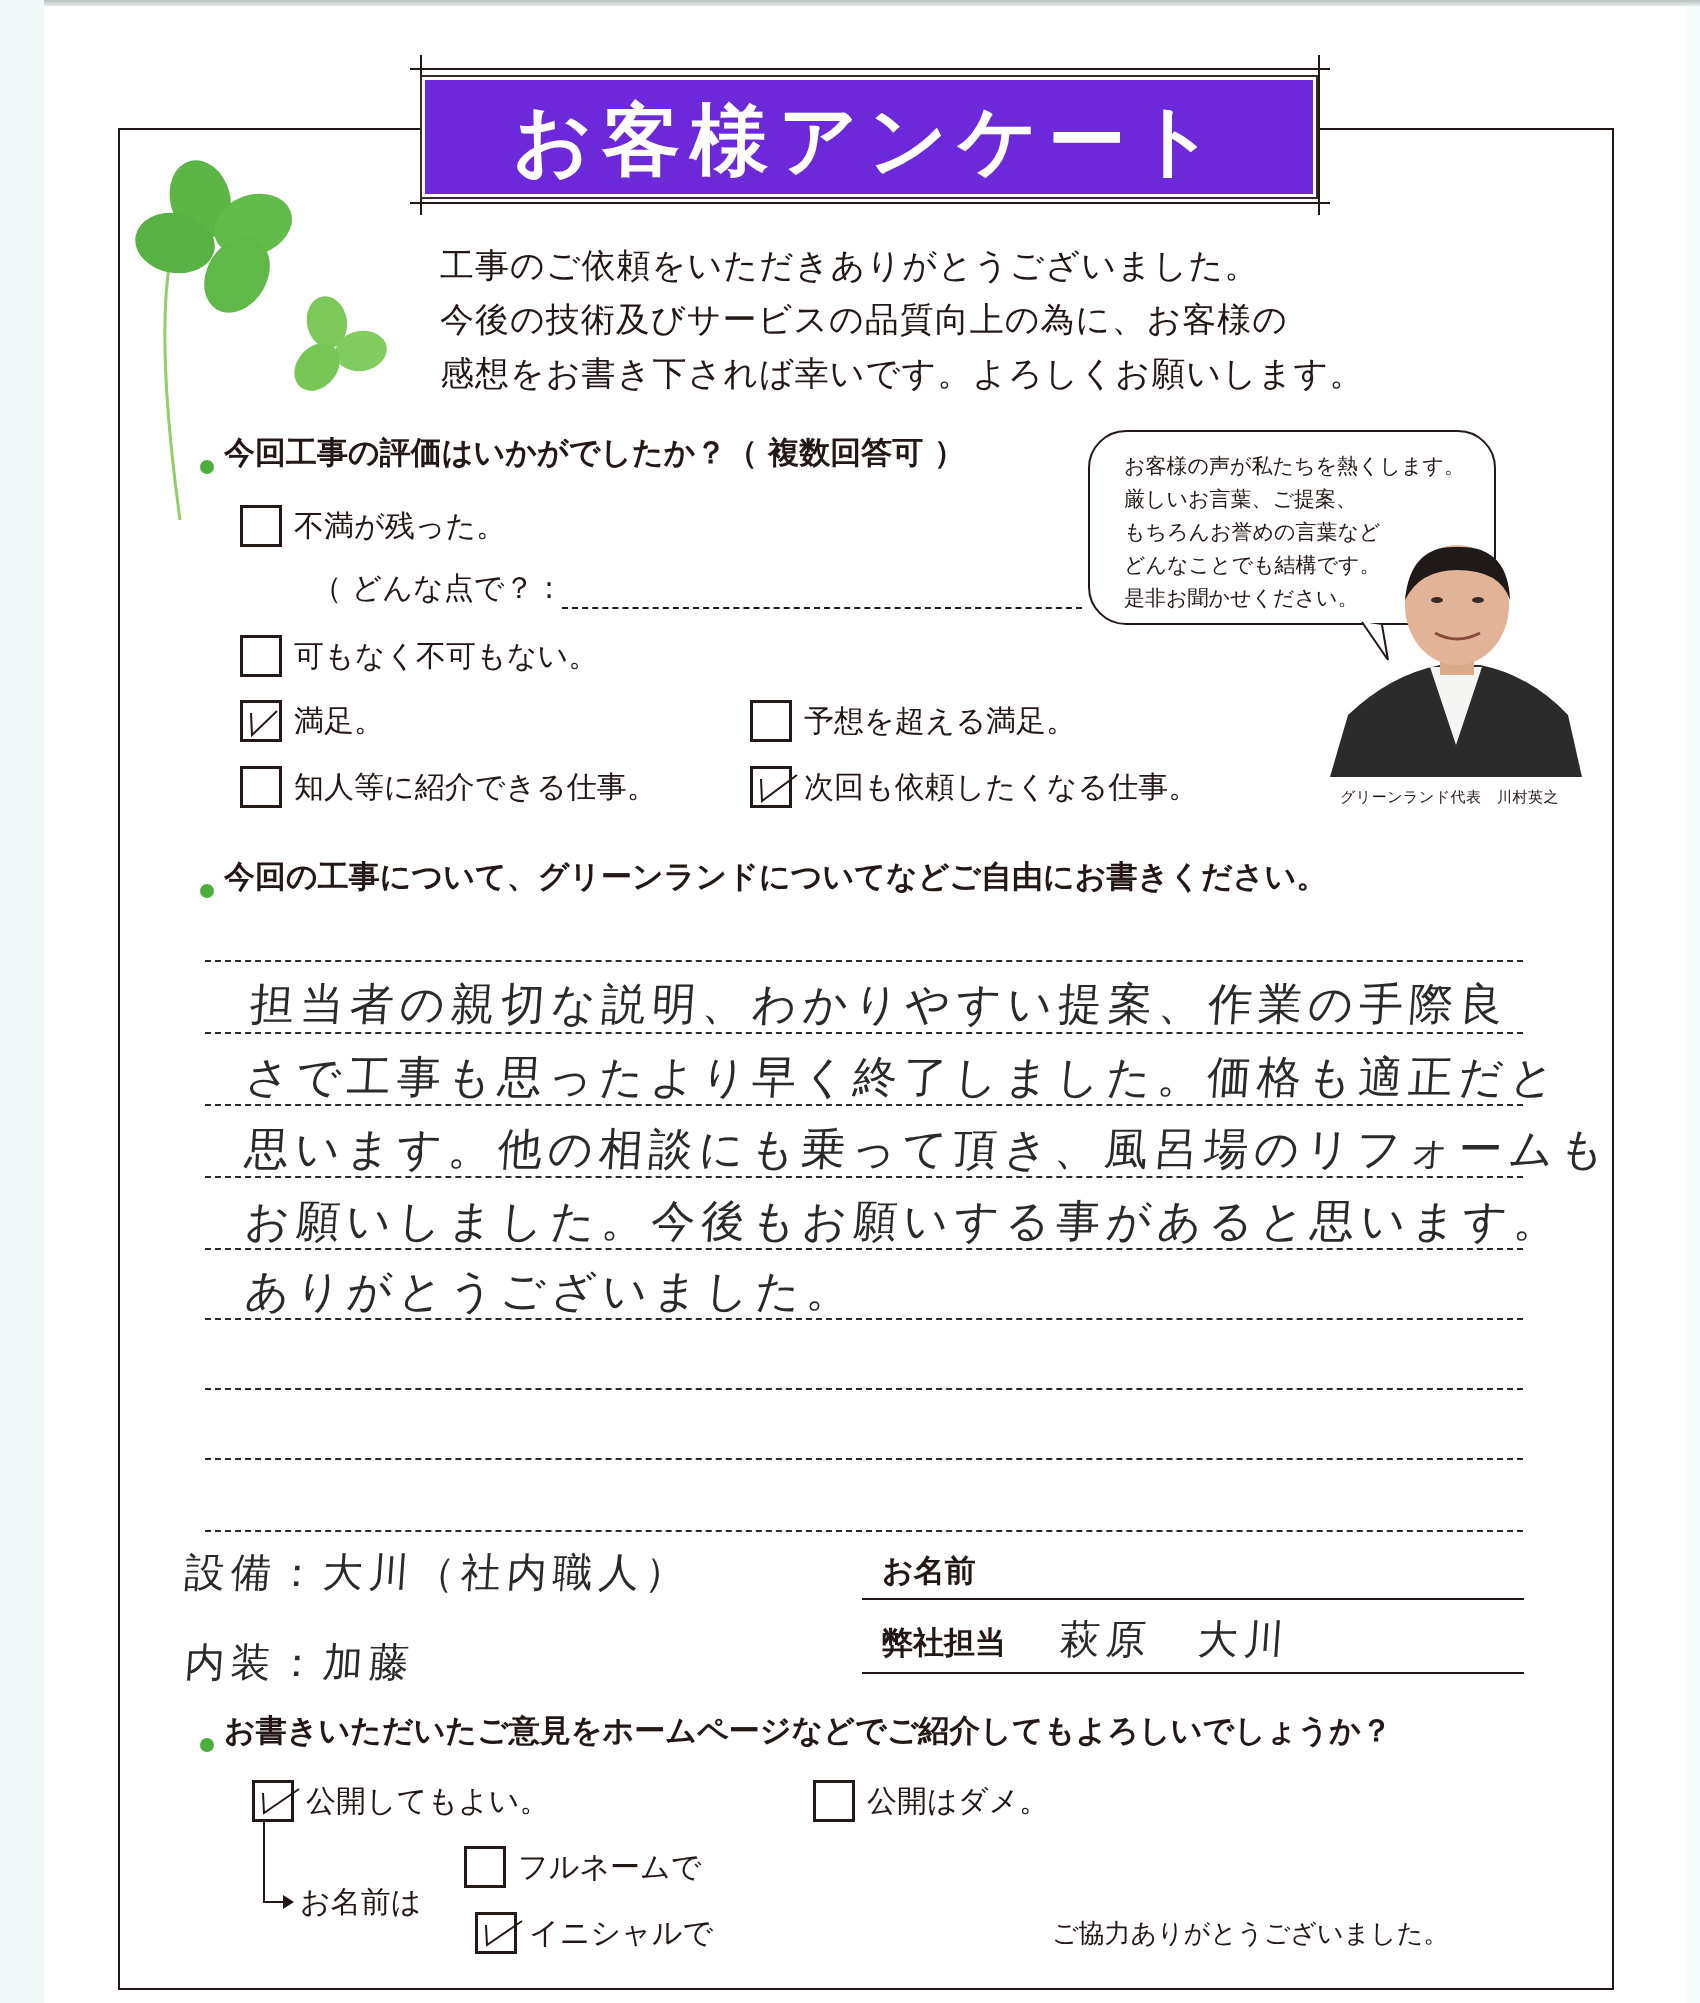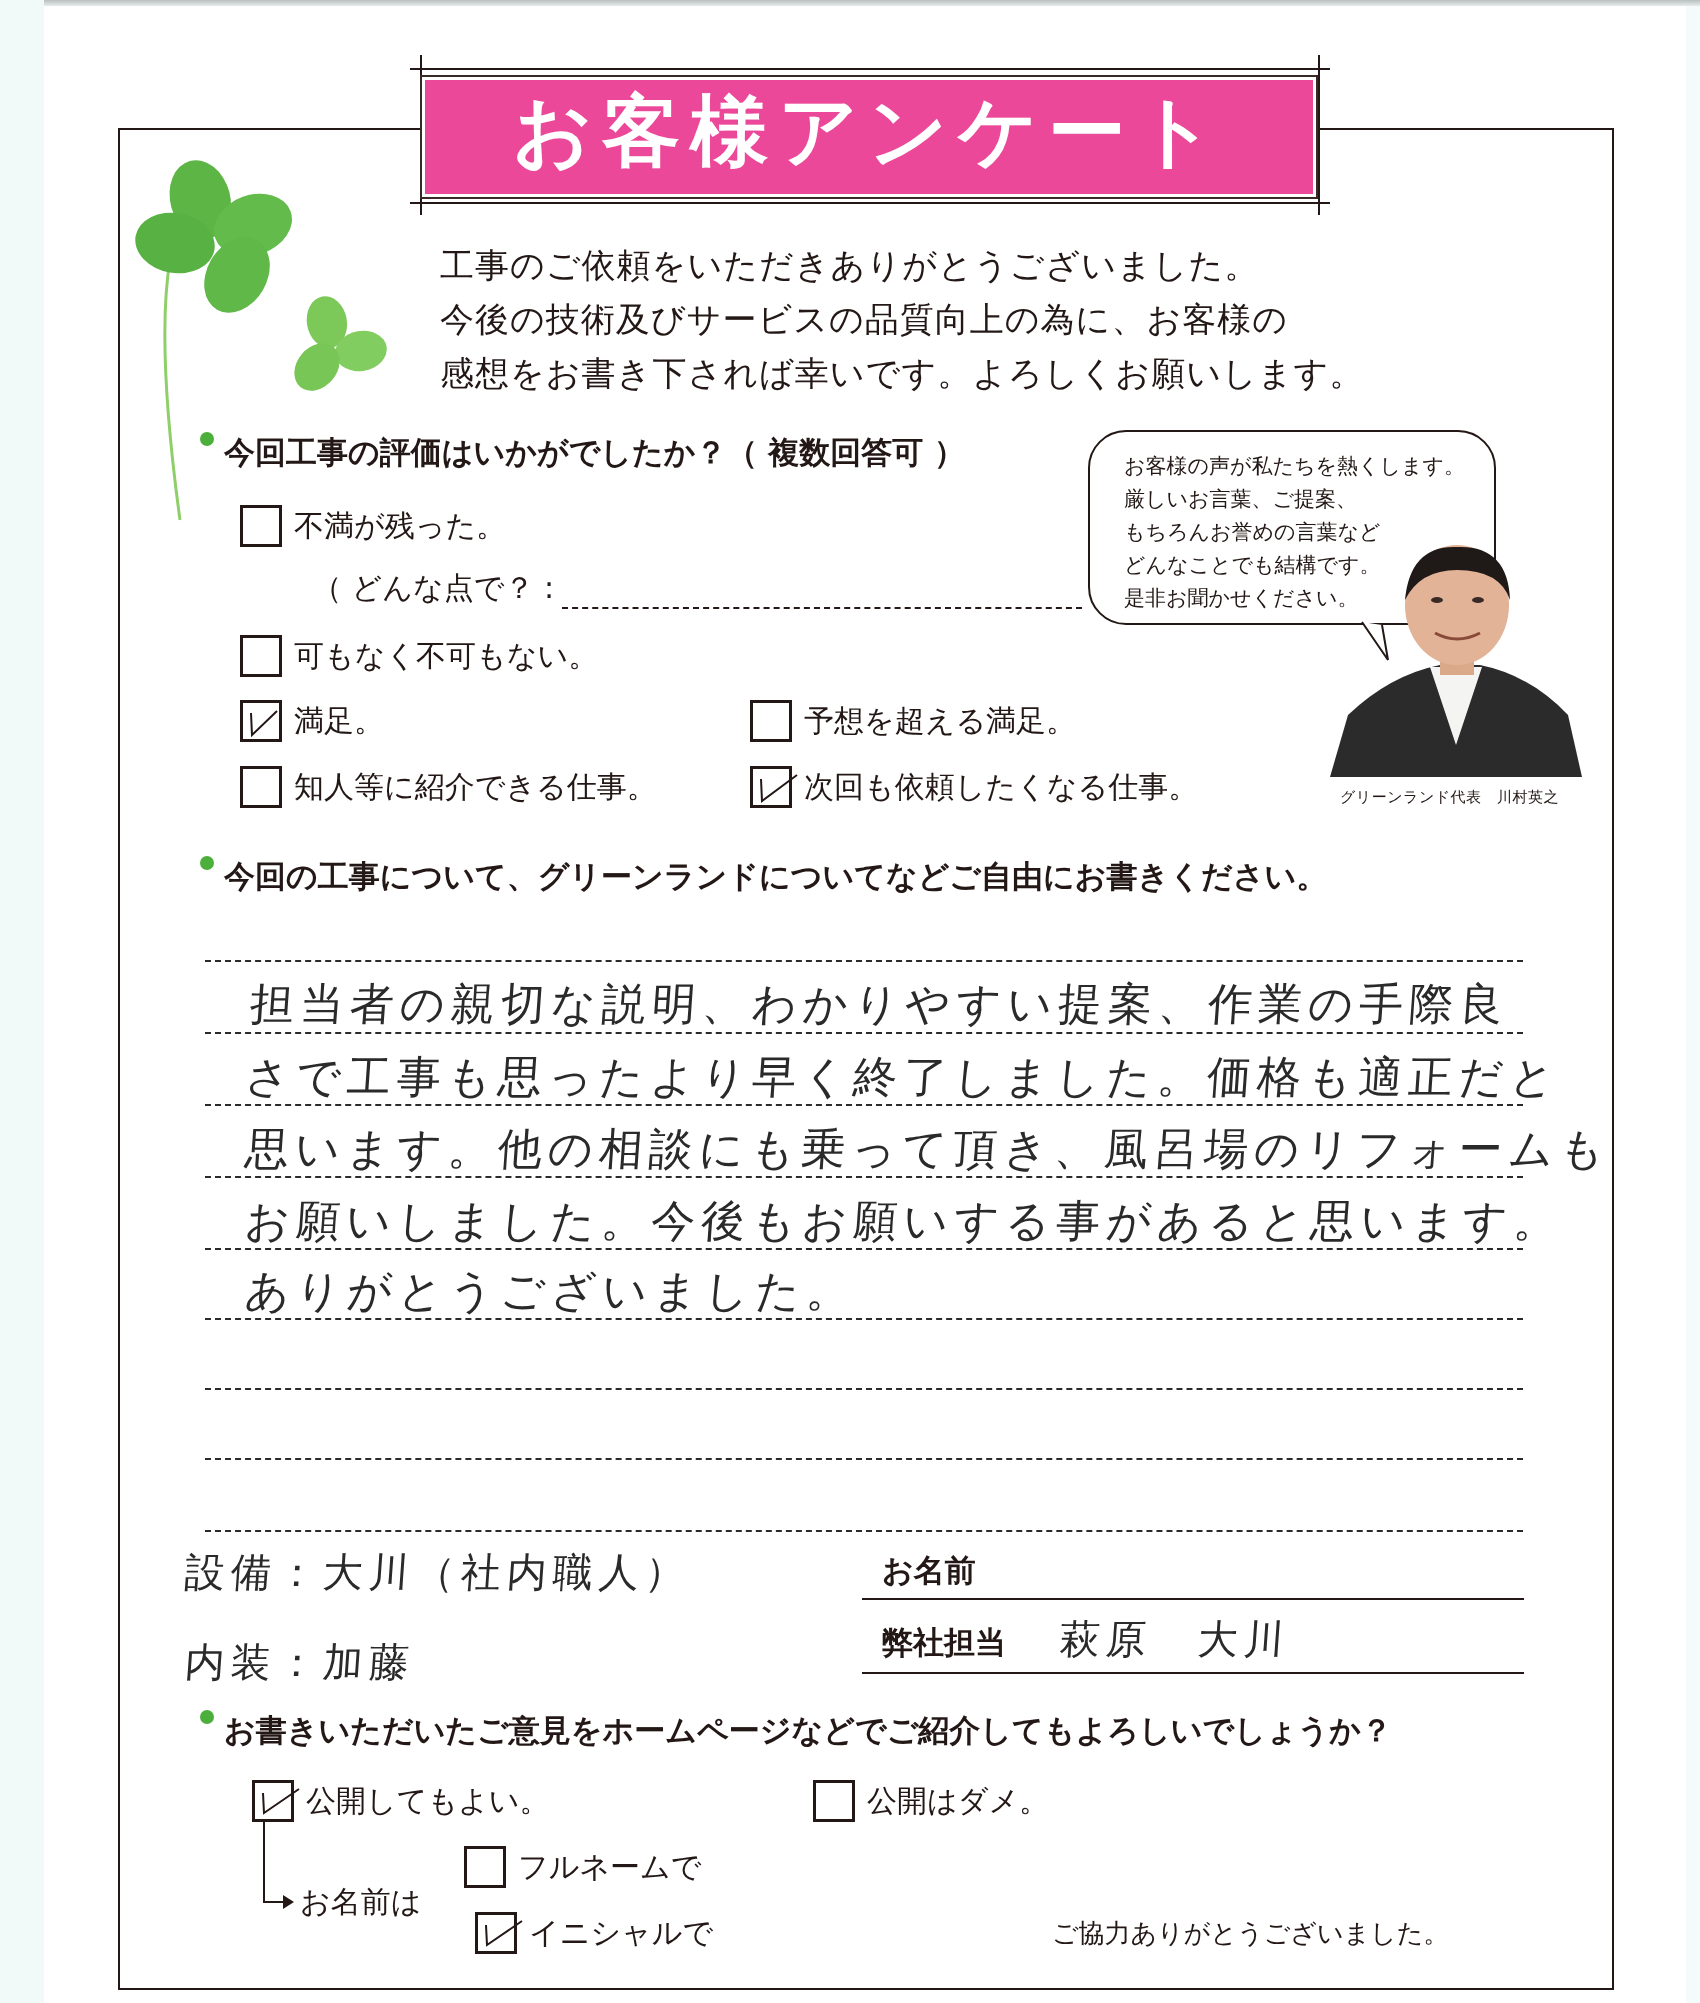--- a/index.html
+++ b/index.html
@@ -14,31 +14,31 @@
   .scan-edge-top { position:absolute; left:44px; right:0; top:0; height:6px; background:linear-gradient(#b8c0bf,#e6ecec); }
   .frame {
     position:absolute; left:118px; top:128px; width:1496px; height:1862px;
     border:2px solid #231815; box-sizing:border-box;
   }
   .banner-guides { position:absolute; left:410px; top:55px; width:920px; height:160px; }
   .guide-h { position:absolute; height:1.5px; background:#231815; }
   .guide-v { position:absolute; width:1.5px; background:#231815; }
   .banner {
     position:absolute; left:425px; top:80px; width:888px; height:114px;
-    background:#ec4899; display:flex; align-items:flex-start; justify-content:center;
+    background:#6d28d9; display:flex; align-items:flex-end; justify-content:center;
     box-shadow: 0 0 0 3px #fff, 0 0 0 5px #3a2a26;
   }
   .banner-title {
     color:#ffffff; font-size:78px; font-weight:bold; letter-spacing:10px;
   }
   .clover-wrap { position:absolute; left:130px; top:150px; width:280px; height:380px; }
   .intro { position:absolute; left:440px; top:238px; width:1080px; }
   .intro-line { font-size:34px; line-height:54px; white-space:nowrap; letter-spacing:1px; }
   .section-heading {
-    position:absolute; font-size:31px; font-weight:bold; white-space:nowrap; display:flex; align-items:flex-start;
+    position:absolute; font-size:31px; font-weight:bold; white-space:nowrap; display:flex; align-items:flex-end;
   }
   .bullet { width:14px; height:14px; border-radius:50%; background:#4caf3c; margin-right:10px; display:inline-block; }
   .cb-row { position:absolute; display:flex; align-items:center; white-space:nowrap; font-size:30px; }
   .checkbox {
     width:42px; height:42px; border:3px solid #231815; box-sizing:border-box; margin-right:12px;
     position:relative; background:#fff; flex:none;
   }
   .checkbox svg { position:absolute; left:0; top:0; }
   .paren-line { position:absolute; display:flex; align-items:flex-end; font-size:30px; white-space:nowrap; }
   .dash-fill { border-bottom:2px dashed #231815; width:520px; height:24px; margin:0 8px; }

